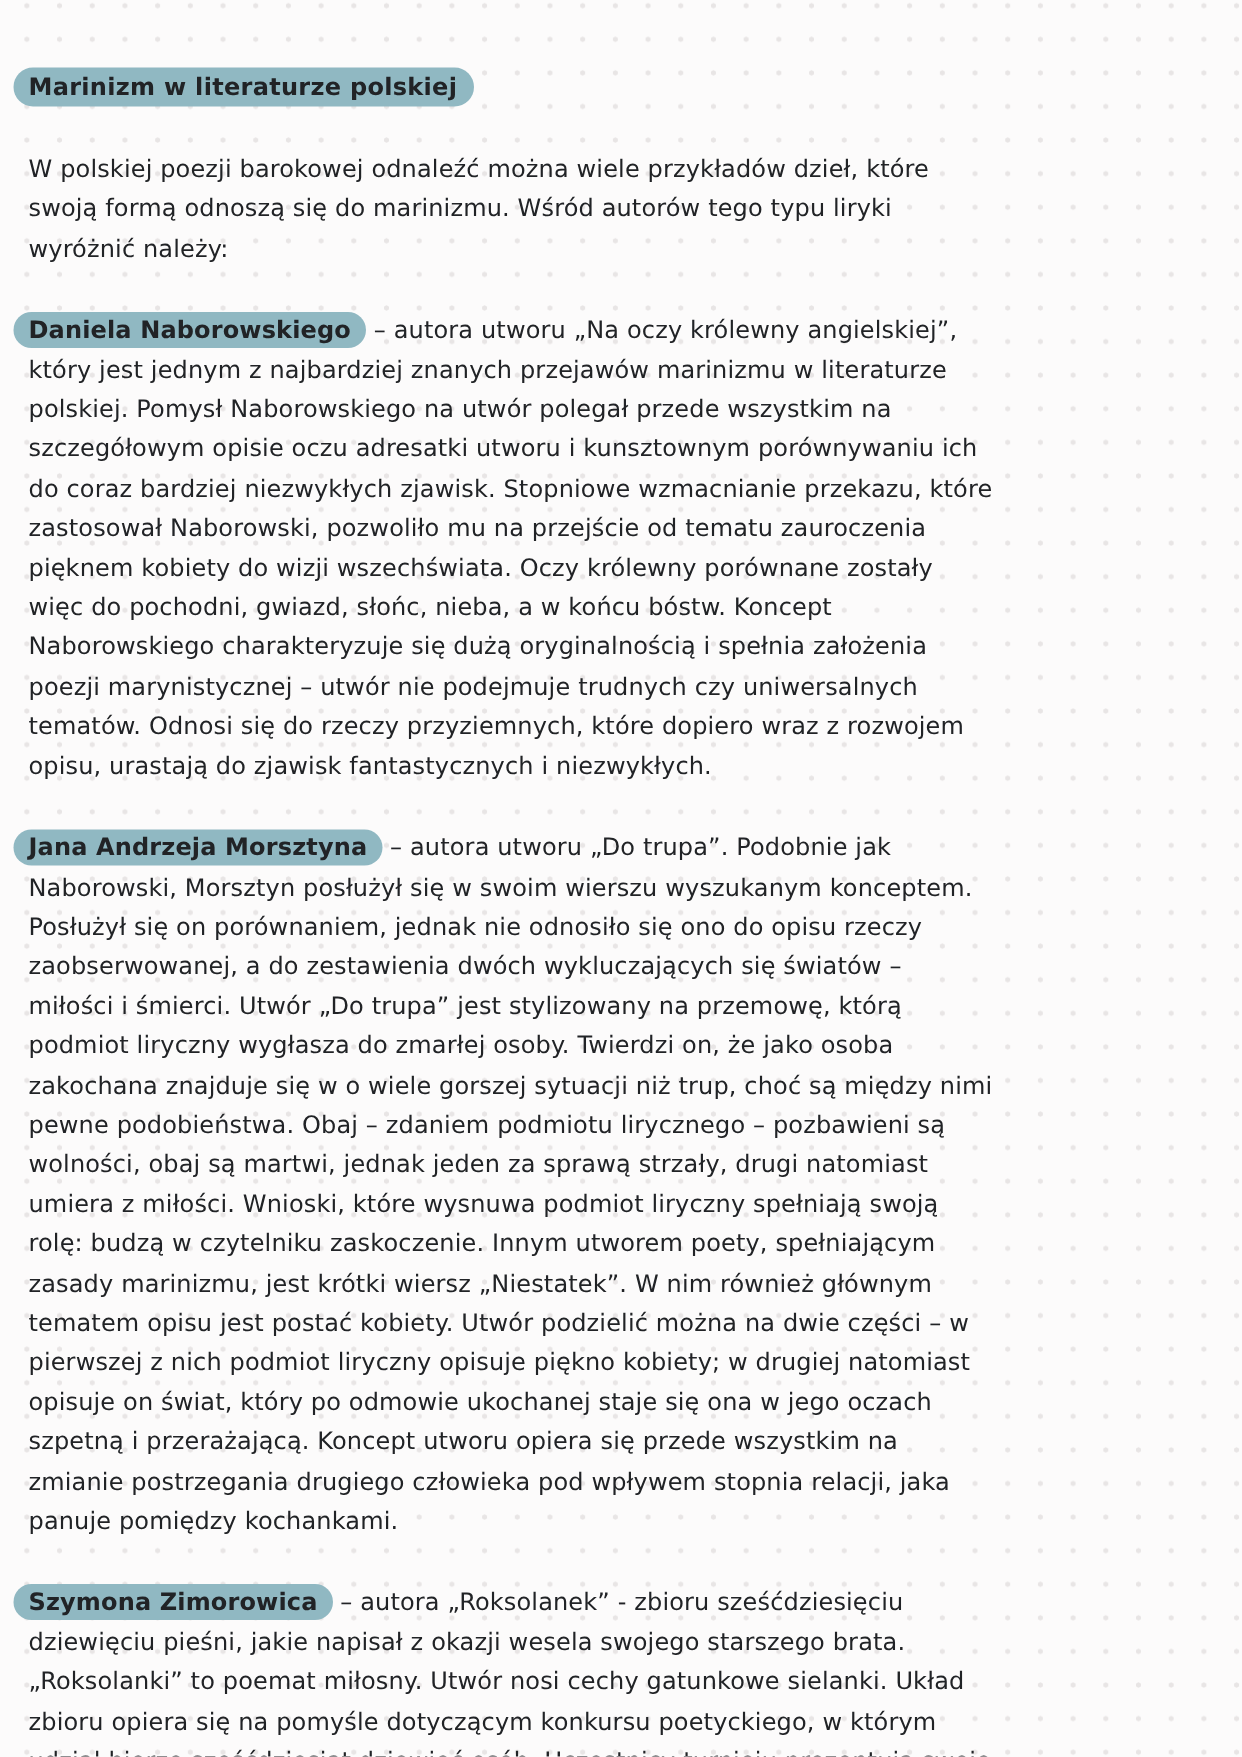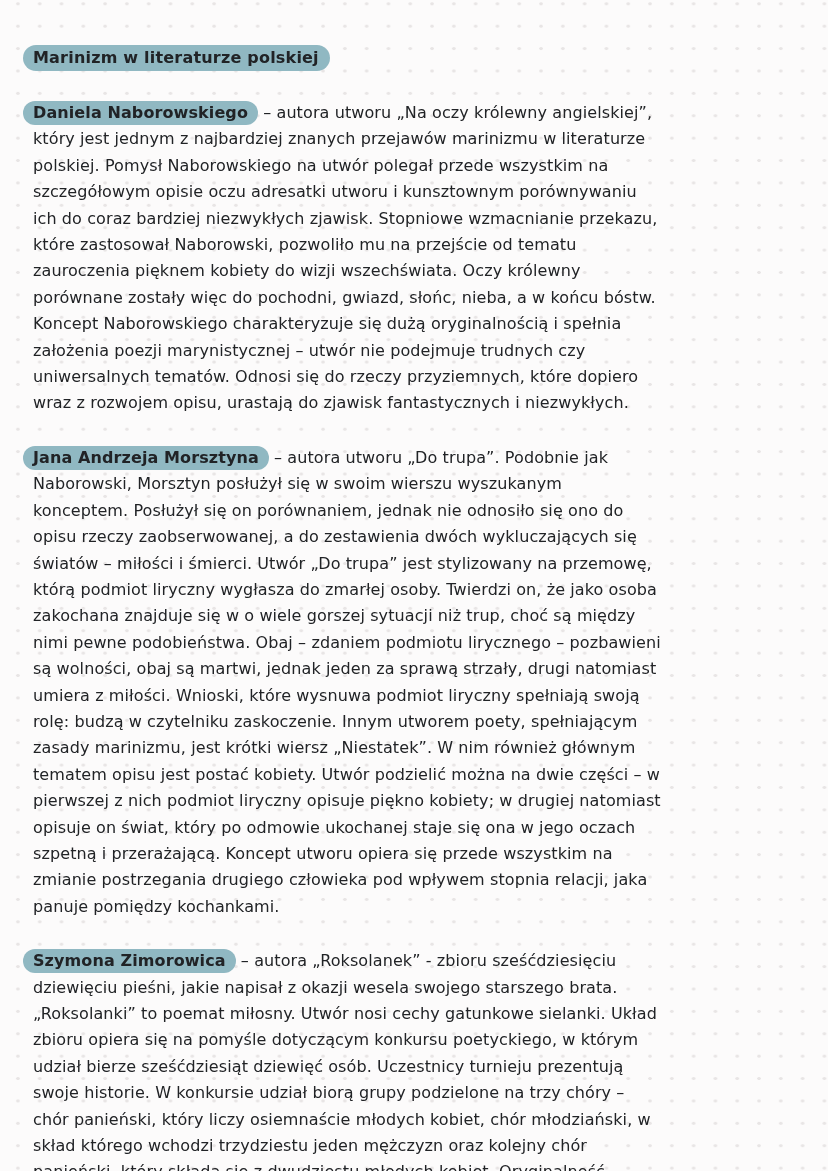--- a/index.html
+++ b/index.html
@@ -15,21 +15,21 @@
     background-size: 21.8px 22.4px;
     background-position: 7px 15px;
     font-family: "DejaVu Sans", sans-serif;
     color: #212326;
     -webkit-font-smoothing: antialiased;
   }
   .page {
     box-sizing: border-box;
     width: 676px;
     height: 1171px;
-    padding: 45px 14px 0 33px;
+    padding: 45px 14px 0 19px;
   }
   .title-row {
     margin: 0 0 29px -10px;
   }
   .pill {
     background: #90b8c2;
     border-radius: 14px;
     padding: 3px 11px 4px 10px;
     font-weight: bold;
     white-space: nowrap;
@@ -59,20 +59,21 @@
 </style>
 </head>
 <body>
 
 <div class="page">
 
   <div class="title-row">
     <span class="pill title-pill">Marinizm w literaturze polskiej</span>
   </div>
 
+  <p class="para"><span class="section-text">W polskiej poezji barokowej odnaleźć można wiele przykładów dzieł, które swoją formą odnoszą się do marinizmu. Wśród autorów tego typu liryki wyróżnić należy:</span></p>
 
   <p class="para"><span class="pill name-pill">Daniela Naborowskiego</span> <span class="section-text">– autora utworu „Na oczy królewny angielskiej”, który jest jednym z najbardziej znanych przejawów marinizmu w literaturze polskiej. Pomysł Naborowskiego na utwór polegał przede wszystkim na szczegółowym opisie oczu adresatki utworu i kunsztownym porównywaniu ich do coraz bardziej niezwykłych zjawisk. Stopniowe wzmacnianie przekazu, które zastosował Naborowski, pozwoliło mu na przejście od tematu zauroczenia pięknem kobiety do wizji wszechświata. Oczy królewny porównane zostały więc do pochodni, gwiazd, słońc, nieba, a w końcu bóstw. Koncept Naborowskiego charakteryzuje się dużą oryginalnością i spełnia założenia poezji marynistycznej – utwór nie podejmuje trudnych czy uniwersalnych tematów. Odnosi się do rzeczy przyziemnych, które dopiero wraz z rozwojem opisu, urastają do zjawisk fantastycznych i niezwykłych.</span></p>
 
   <p class="para"><span class="pill name-pill">Jana Andrzeja Morsztyna</span> <span class="section-text">– autora utworu „Do trupa”. Podobnie jak Naborowski, Morsztyn posłużył się w swoim wierszu wyszukanym konceptem. Posłużył się on porównaniem, jednak nie odnosiło się ono do opisu rzeczy zaobserwowanej, a do zestawienia dwóch wykluczających się światów – miłości i śmierci. Utwór „Do trupa” jest stylizowany na przemowę, którą podmiot liryczny wygłasza do zmarłej osoby. Twierdzi on, że jako osoba zakochana znajduje się w o wiele gorszej sytuacji niż trup, choć są między nimi pewne podobieństwa. Obaj – zdaniem podmiotu lirycznego – pozbawieni są wolności, obaj są martwi, jednak jeden za sprawą strzały, drugi natomiast umiera z miłości. Wnioski, które wysnuwa podmiot liryczny spełniają swoją rolę: budzą w czytelniku zaskoczenie. Innym utworem poety, spełniającym zasady marinizmu, jest krótki wiersz „Niestatek”. W nim również głównym tematem opisu jest postać kobiety. Utwór podzielić można na dwie części – w pierwszej z nich podmiot liryczny opisuje piękno kobiety; w drugiej natomiast opisuje on świat, który po odmowie ukochanej staje się ona w jego oczach szpetną i przerażającą. Koncept utworu opiera się przede wszystkim na zmianie postrzegania drugiego człowieka pod wpływem stopnia relacji, jaka panuje pomiędzy kochankami.</span></p>
 
   <p class="para"><span class="pill name-pill">Szymona Zimorowica</span> <span class="section-text">– autora „Roksolanek” - zbioru sześćdziesięciu dziewięciu pieśni, jakie napisał z okazji wesela swojego starszego brata. „Roksolanki” to poemat miłosny. Utwór nosi cechy gatunkowe sielanki. Układ zbioru opiera się na pomyśle dotyczącym konkursu poetyckiego, w którym udział bierze sześćdziesiąt dziewięć osób. Uczestnicy turnieju prezentują swoje historie. W konkursie udział biorą grupy podzielone na trzy chóry – chór panieński, który liczy osiemnaście młodych kobiet, chór młodziański, w skład którego wchodzi trzydziestu jeden mężczyzn oraz kolejny chór panieński, który składa się z dwudziestu młodych kobiet. Oryginalność „Roksolanek” opiera się nie tylko na koncepcie utworu, ale również na zasadach symetrii i reguł matematycznych. To na nich osadził Zimorowic sporą część swojego konceptu.</span></p>
 
 </div>
 
 </body></html>

